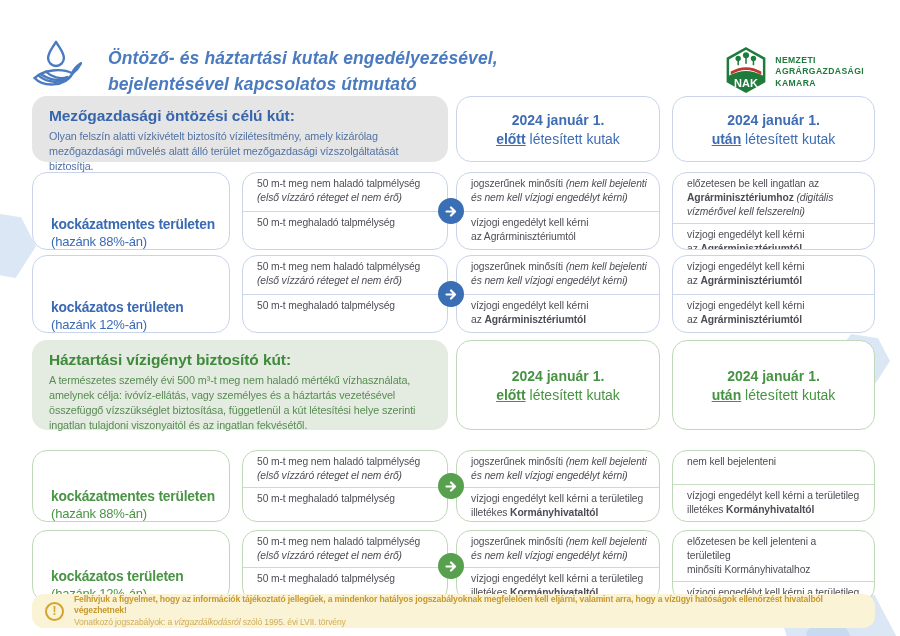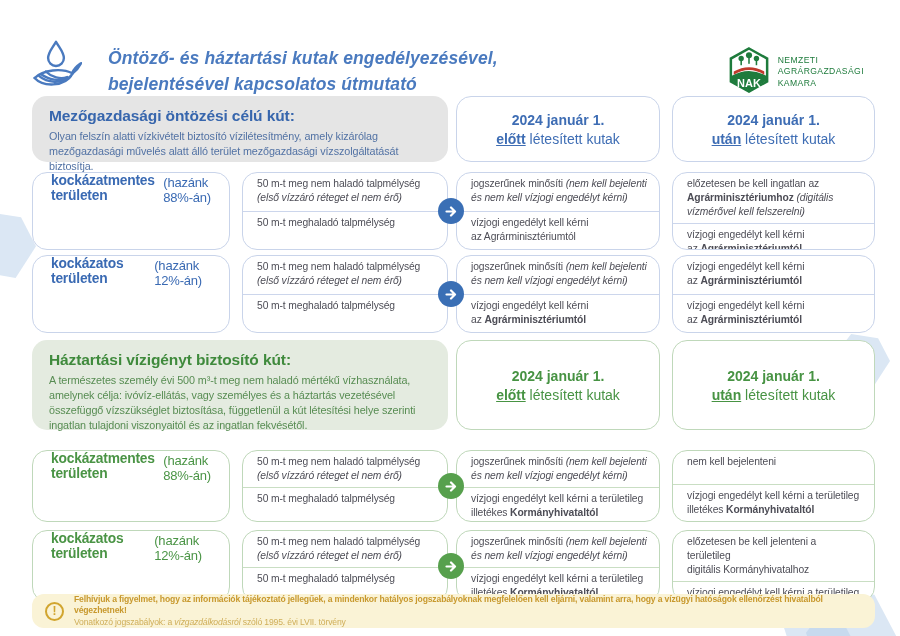--- a/index.html
+++ b/index.html
@@ -13,38 +13,38 @@
   .deco.d1{left:-32px;top:212px;width:68px;height:66px}
   .deco.d2{left:836px;top:334px;width:54px;height:52px}
   .deco.d3{left:784px;top:586px;width:116px;height:110px}
   .deco.d4{left:806px;top:616px;width:46px;height:44px;background:#c7daee}
 
   
   .header{position:absolute;top:37px;left:30px;width:848px;display:flex;align-items:flex-end;z-index:2}
   .title-block{margin-left:26px;margin-top:8px}
   .title{font-size:17.5px;font-weight:700;font-style:italic;color:#4a7abf;line-height:1.45;letter-spacing:.1px}
   .nak{margin-left:auto;display:flex;align-items:center;margin-top:10px;margin-right:14px}
-  .nak-text{margin-left:8px;color:#1e7b3c;font-size:8.6px;font-weight:400;line-height:1.35;letter-spacing:.4px}
+  .nak-text{margin-left:8px;color:#1e7b3c;font-size:8.6px;font-weight:700;line-height:1.35;letter-spacing:.4px}
 
   
   .main{position:absolute;left:32px;top:96px;width:843px;z-index:1}
   .grid-row{display:flex;position:relative}
   .box{background:#fff;border:1.5px solid #ccc;border-radius:15px;overflow:hidden}
 
   .section-head{width:416px;margin-right:8px;border-radius:15px;padding:11px 17px 9px 17px}
   .section-title{font-size:15.5px;font-weight:700;margin-bottom:4px;letter-spacing:-.1px}
   .section-desc{font-size:10.8px;line-height:1.4;letter-spacing:-.1px}
 
   .col-head{width:204px;display:flex;flex-direction:column;align-items:center;justify-content:center;text-align:left}
   .col-head.first{margin-right:12px}
   .col-head.last{width:203px}
   .col-line1{font-size:14px;font-weight:700;margin-bottom:3px}
   .col-line2{font-size:14px}
 
-  .label-box{width:198px;margin-right:12px;display:flex;flex-direction:row;justify-content:center;padding-left:18px}
+  .label-box{width:198px;margin-right:12px;display:flex;flex-direction:column;justify-content:flex-end;padding-left:18px}
   .row-label{font-size:13.8px;font-weight:700;letter-spacing:-.2px}
   .row-sublabel{font-size:13px;margin-top:2px;letter-spacing:-.2px}
 
   .depth-box{width:206px;margin-right:8px;display:flex;flex-direction:column}
   .cell-box{width:204px;margin-right:12px;display:flex;flex-direction:column}
   .cell-box.last{width:203px;margin-right:0}
   .half{flex:1.05;display:flex;align-items:flex-start;padding:4px 12px 4px 14px}
   .half.bottom{flex:1}
   .cell-text{font-size:10.3px;line-height:1.35;color:#4d4d56;letter-spacing:-.1px}
 
@@ -300,21 +300,21 @@
         <div class="box cell-box">
           <div class="half top">
               <div class="cell-text"><span class="seg-n">jogszerűnek minősíti </span><span class="seg-i">(nem kell bejelenti és nem kell vízjogi engedélyt kérni)</span></div>
             </div>
           <div class="half bottom">
               <div class="cell-text"><span class="seg-n">vízjogi engedélyt kell kérni a területileg</span><br><span class="seg-n">illetékes </span><span class="seg-b">Kormányhivataltól</span></div>
             </div>
         </div>
         <div class="box cell-box last">
           <div class="half top">
-              <div class="cell-text"><span class="seg-n">előzetesen be kell jelenteni a területileg</span><br><span class="seg-n">digitális Kormányhivatalhoz</span></div>
+              <div class="cell-text"><span class="seg-n">előzetesen be kell jelenteni a területileg</span><br><span class="seg-n">minősíti Kormányhivatalhoz</span></div>
             </div>
           <div class="half bottom">
               <div class="cell-text"><span class="seg-n">vízjogi engedélyt kell kérni a területileg</span><br><span class="seg-n">illetékes </span><span class="seg-b">Kormányhivataltól</span></div>
             </div>
         </div>
         <div class="arrow-badge">
           <svg width="12" height="11" viewBox="0 0 12 11" fill="none" stroke="#fff" stroke-width="2.2" stroke-linecap="round" stroke-linejoin="round">
               <path d="M1.5 5.5h8M6 1.5l4 4-4 4"></path>
             </svg>
         </div>

